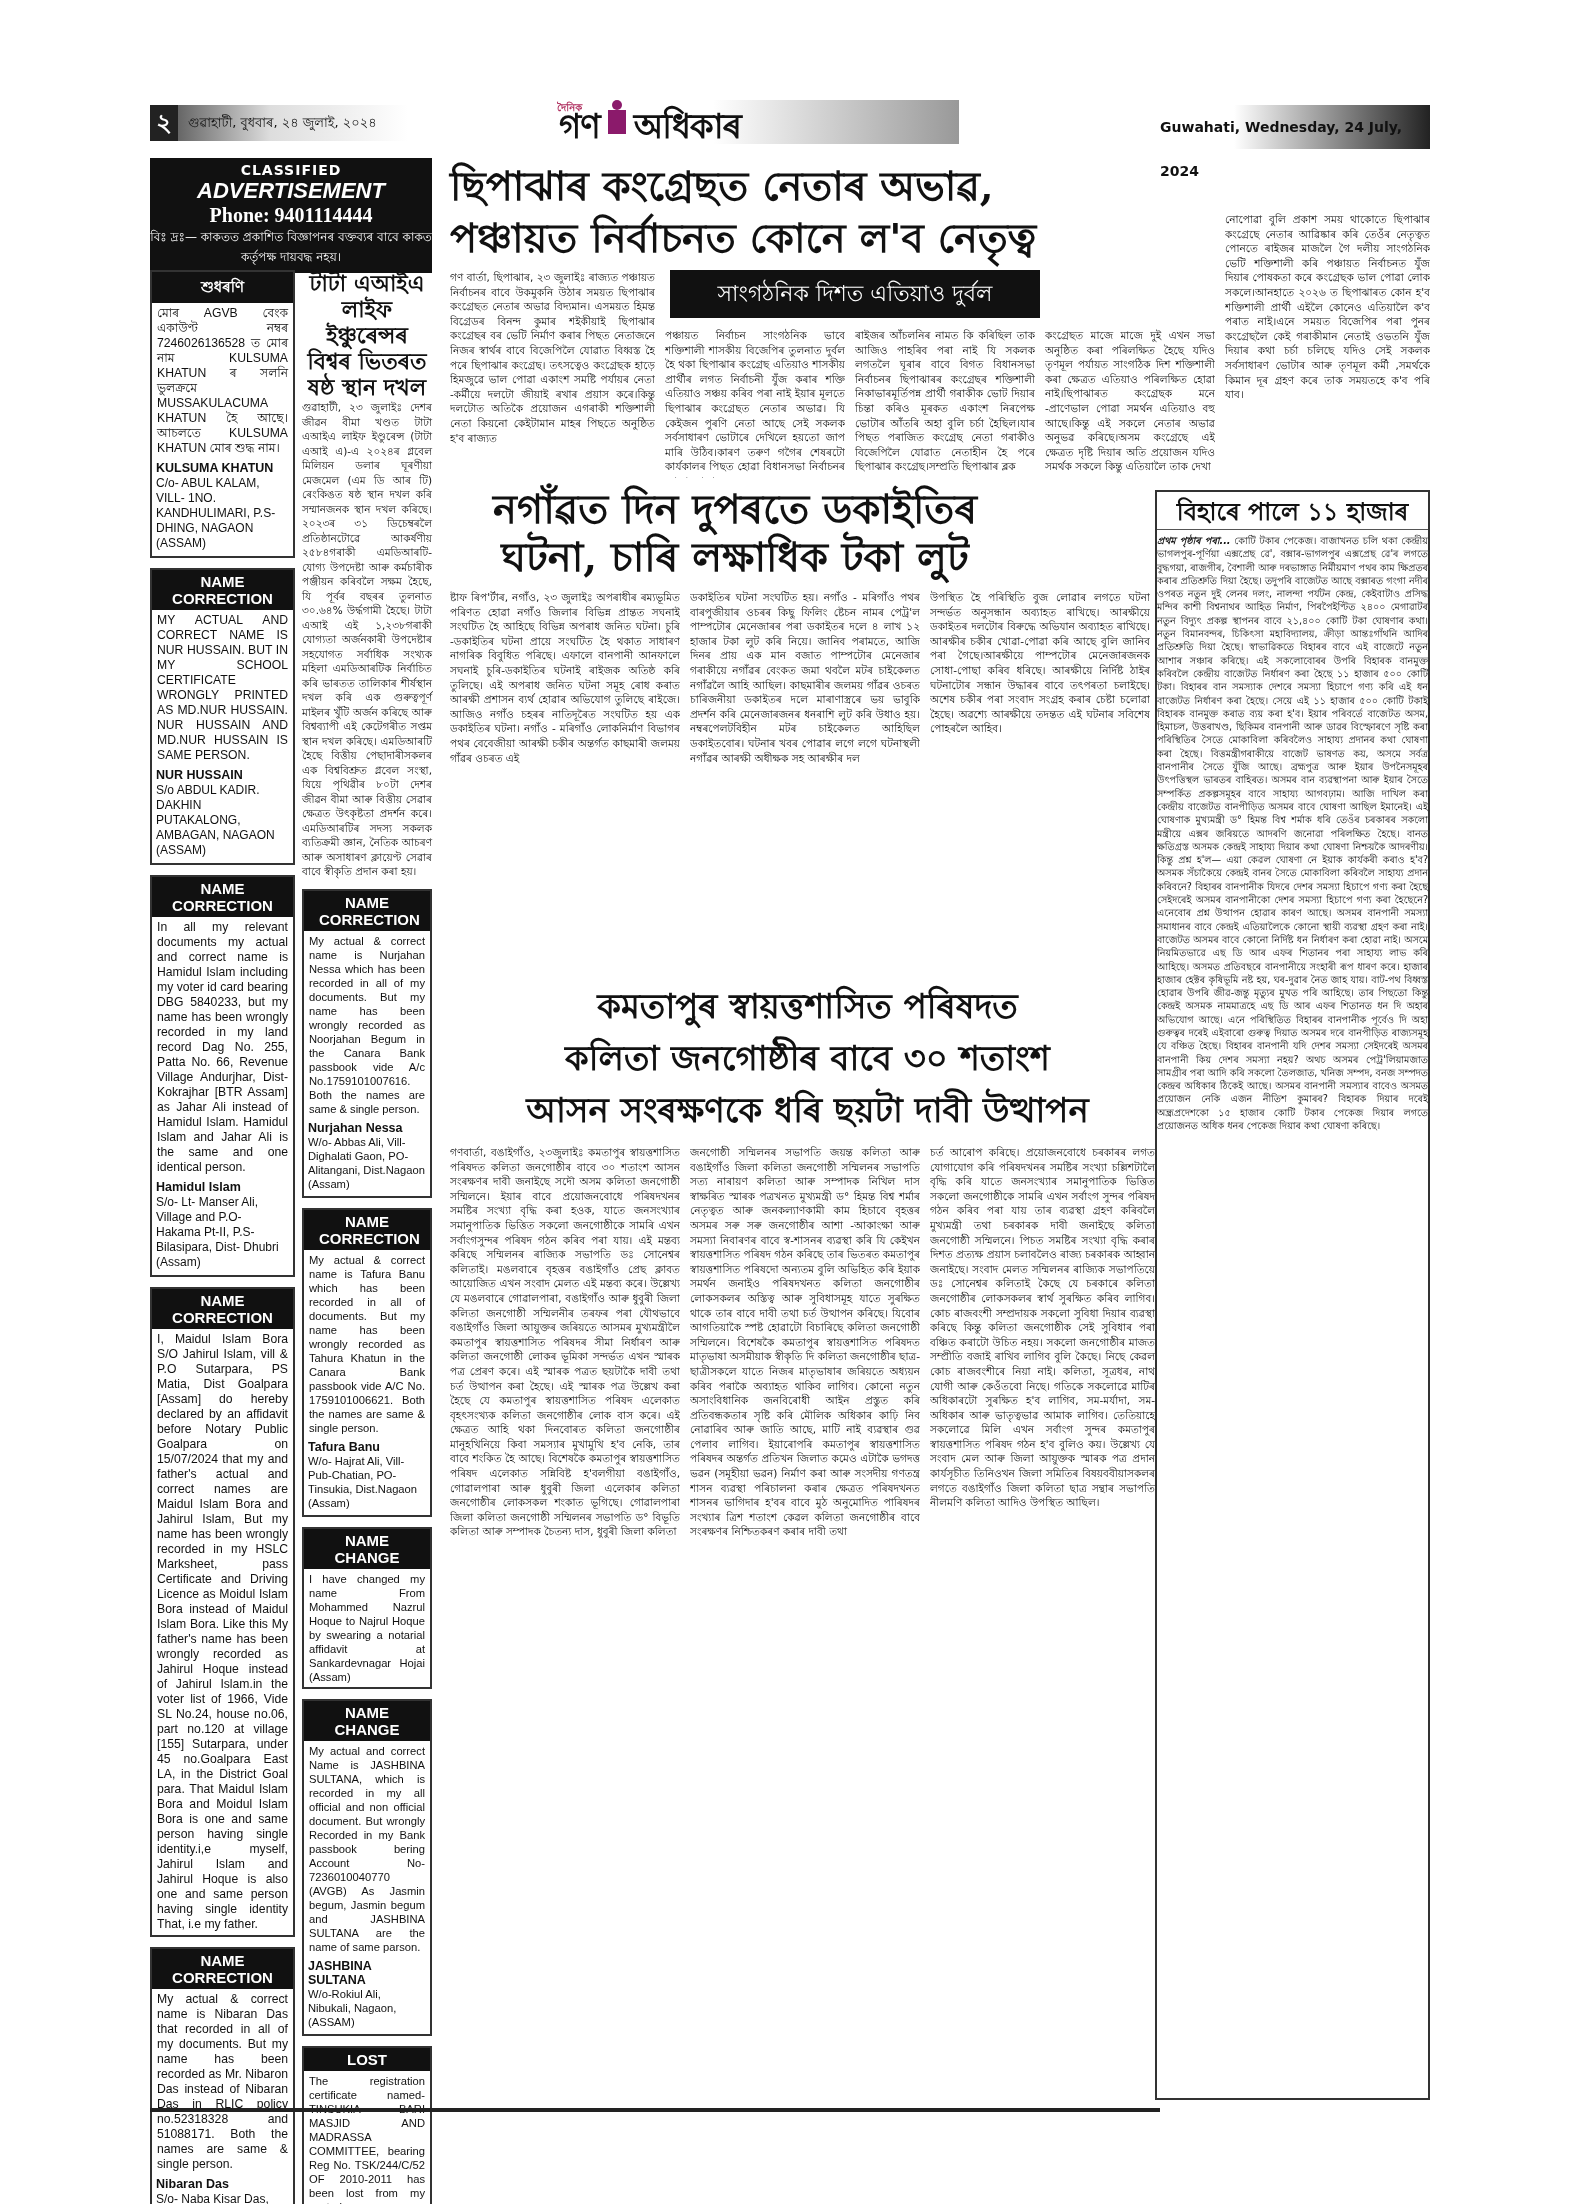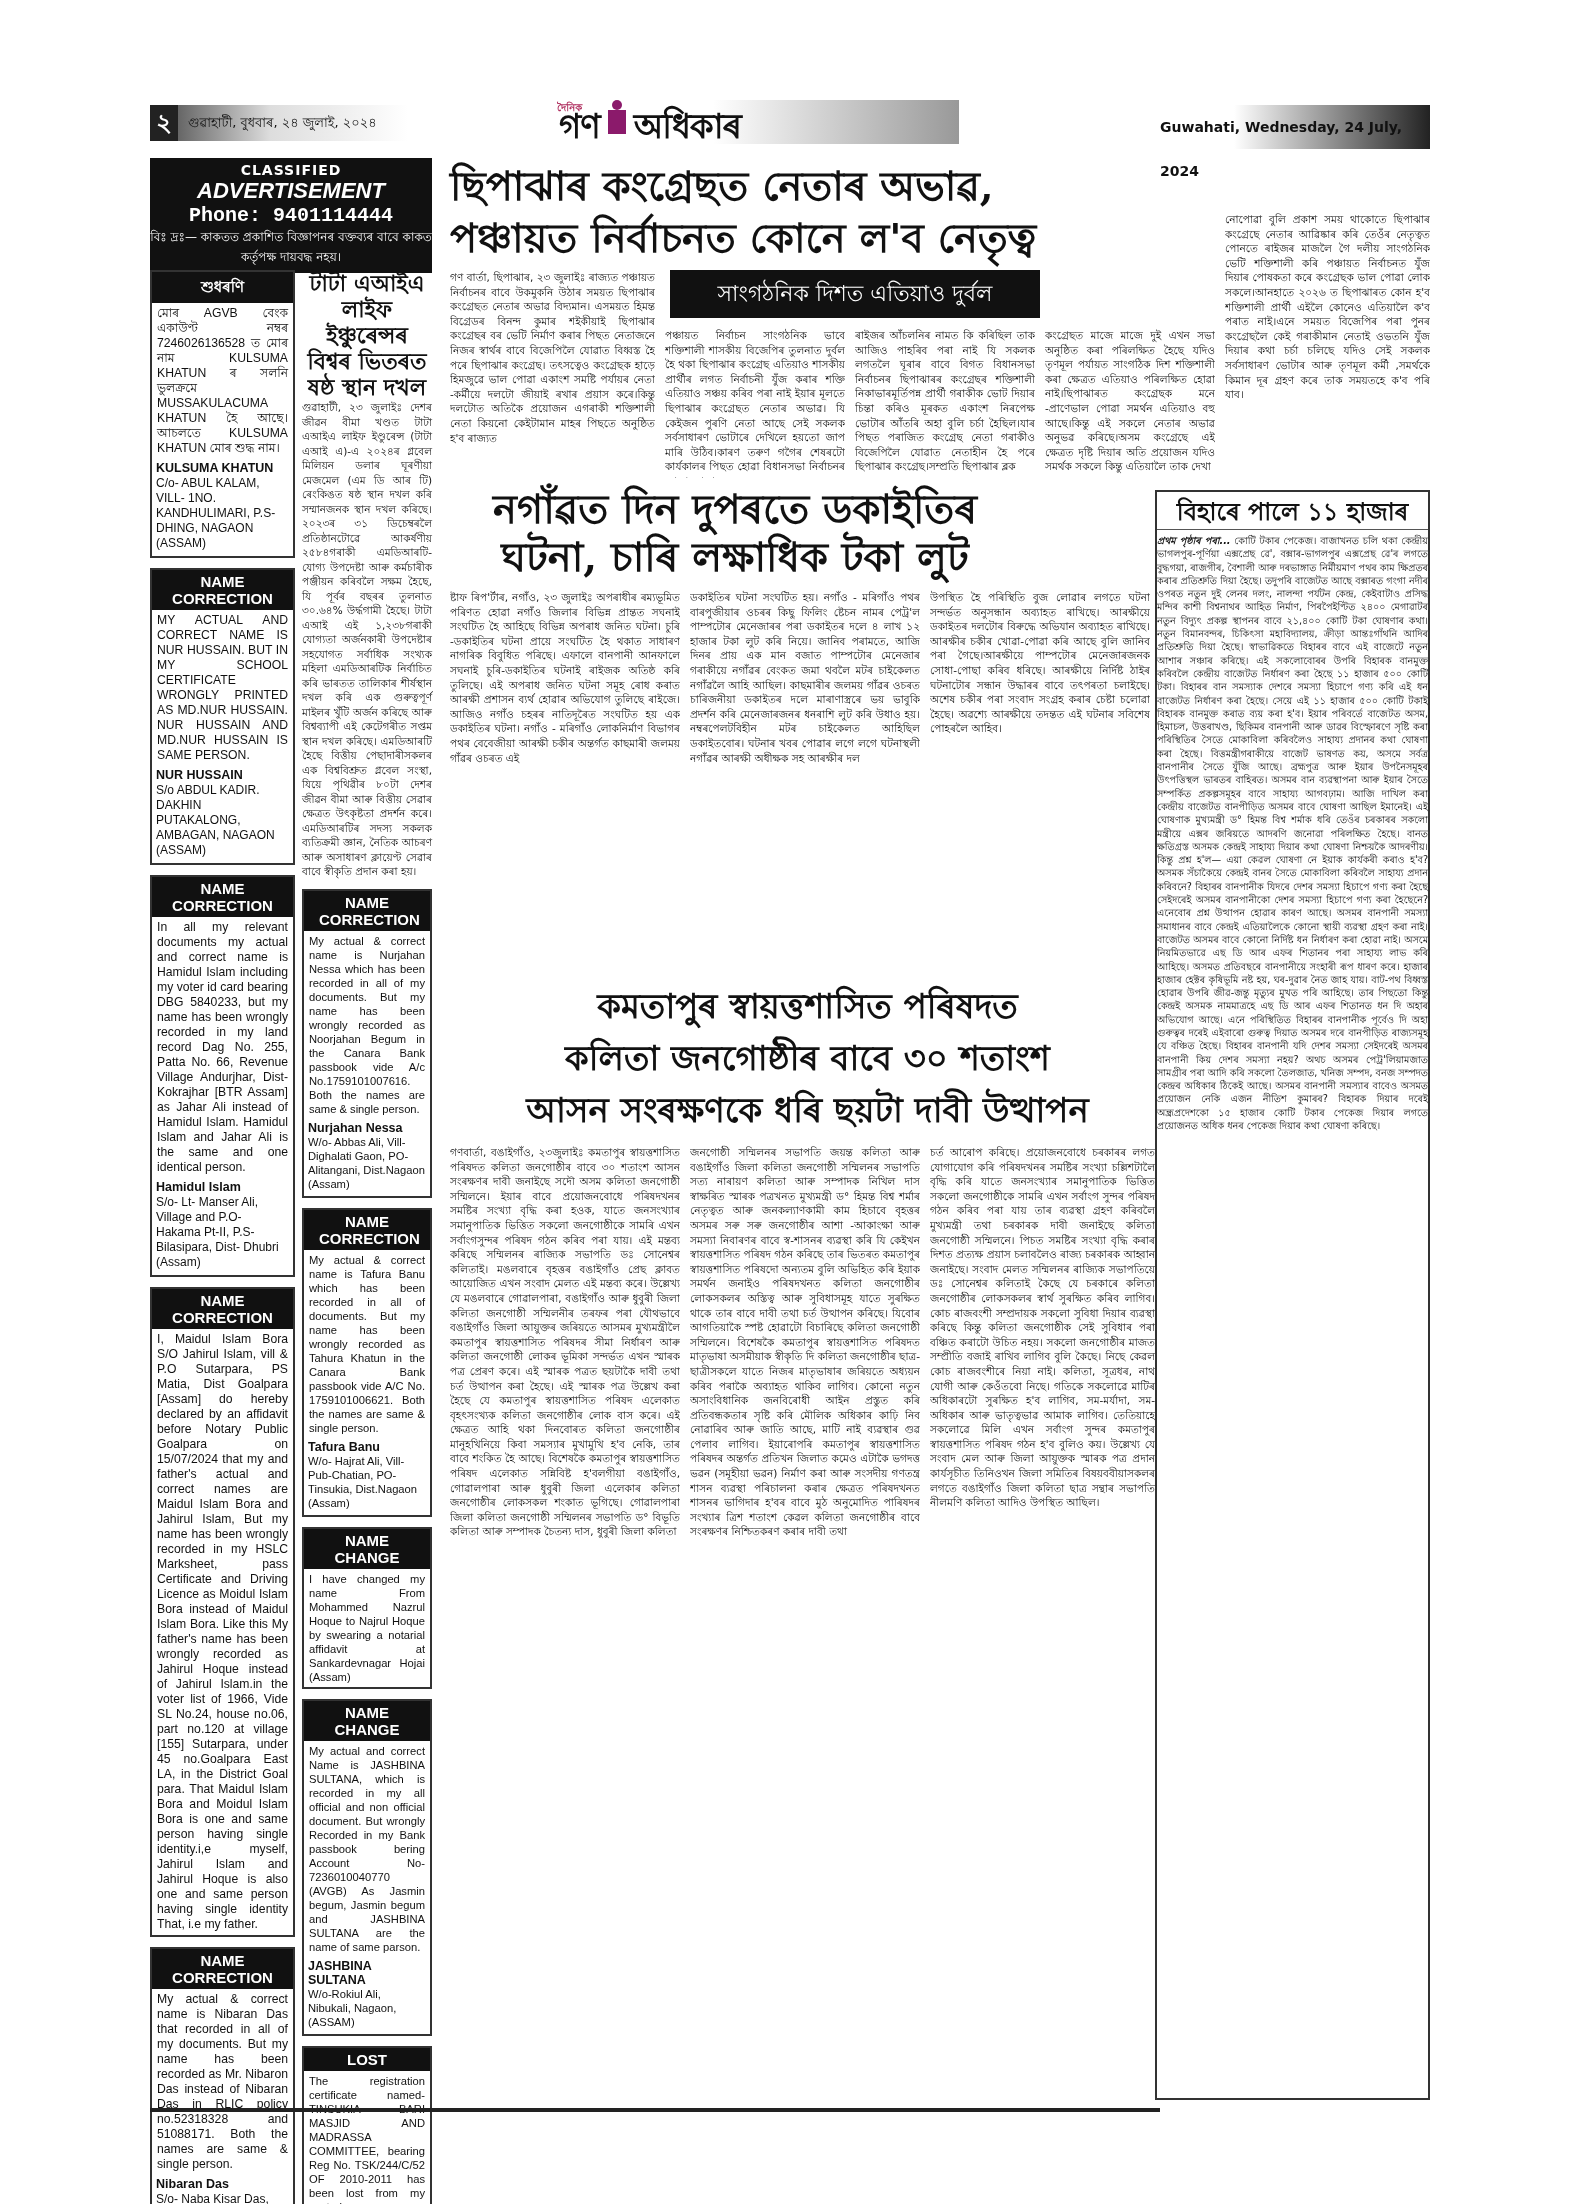--- a/index.html
+++ b/index.html
@@ -15,21 +15,21 @@
 .logo .main{font-size:34px;font-weight:900;font-family:"DejaVu Serif",serif;padding-left:10px;letter-spacing:-1px}
 .logo .fig{display:inline-block;width:26px;height:34px;margin:0 4px;position:relative}
 .logo .fig .h{position:absolute;left:8px;top:0;width:10px;height:10px;border-radius:50%;background:#8b1a6b}
 .logo .fig .b{position:absolute;left:4px;top:10px;width:18px;height:24px;background:#8b1a6b}
 .dateR{position:absolute;left:1000px;top:5px;width:280px;height:44px;background:linear-gradient(90deg,#fff 30%,#222 100%);font-size:14px;font-weight:bold;line-height:44px;padding-left:10px}
 
 .cls{position:absolute;left:0;top:58px;width:282px}
 .cls-head{background:#111;color:#fff;text-align:center;padding:4px 0 6px}
 .cls-head .a{font-size:14px;font-weight:bold;letter-spacing:1px}
 .cls-head .b{font-size:22px;font-weight:bold;font-style:italic;font-family:"Liberation Sans",sans-serif}
-.cls-head .c{font-size:20px;font-weight:bold;font-family:Liberation Mono, monospace}
+.cls-head .c{font-size:20px;font-weight:bold;font-family:Liberation Serif, serif}
 .cls-head .d{font-size:12px;line-height:20px}
 .ad{border:2px solid #333;margin-bottom:10px;font-family:"Liberation Sans",sans-serif}
 .ad .t{background:#111;color:#fff;text-align:center;font-weight:bold;font-size:15px;padding:3px 15px}
 .ad .body{padding:3px 5px;font-size:12.2px;line-height:15px;text-align:justify}
 .ad .sig{font-size:12px;line-height:15px;padding:2px 4px 5px}
 .ad .sig b{display:block;font-size:12.5px}
 .colA{position:absolute;left:0;top:170px;width:145px}
 .colB{position:absolute;left:152px;top:170px;width:130px}
 .colB .ad .body,.colB .ad .sig{font-size:11.2px;line-height:14px}
 .tata h2{font-size:22px;text-align:center;line-height:26px;font-family:"DejaVu Serif",serif;}

